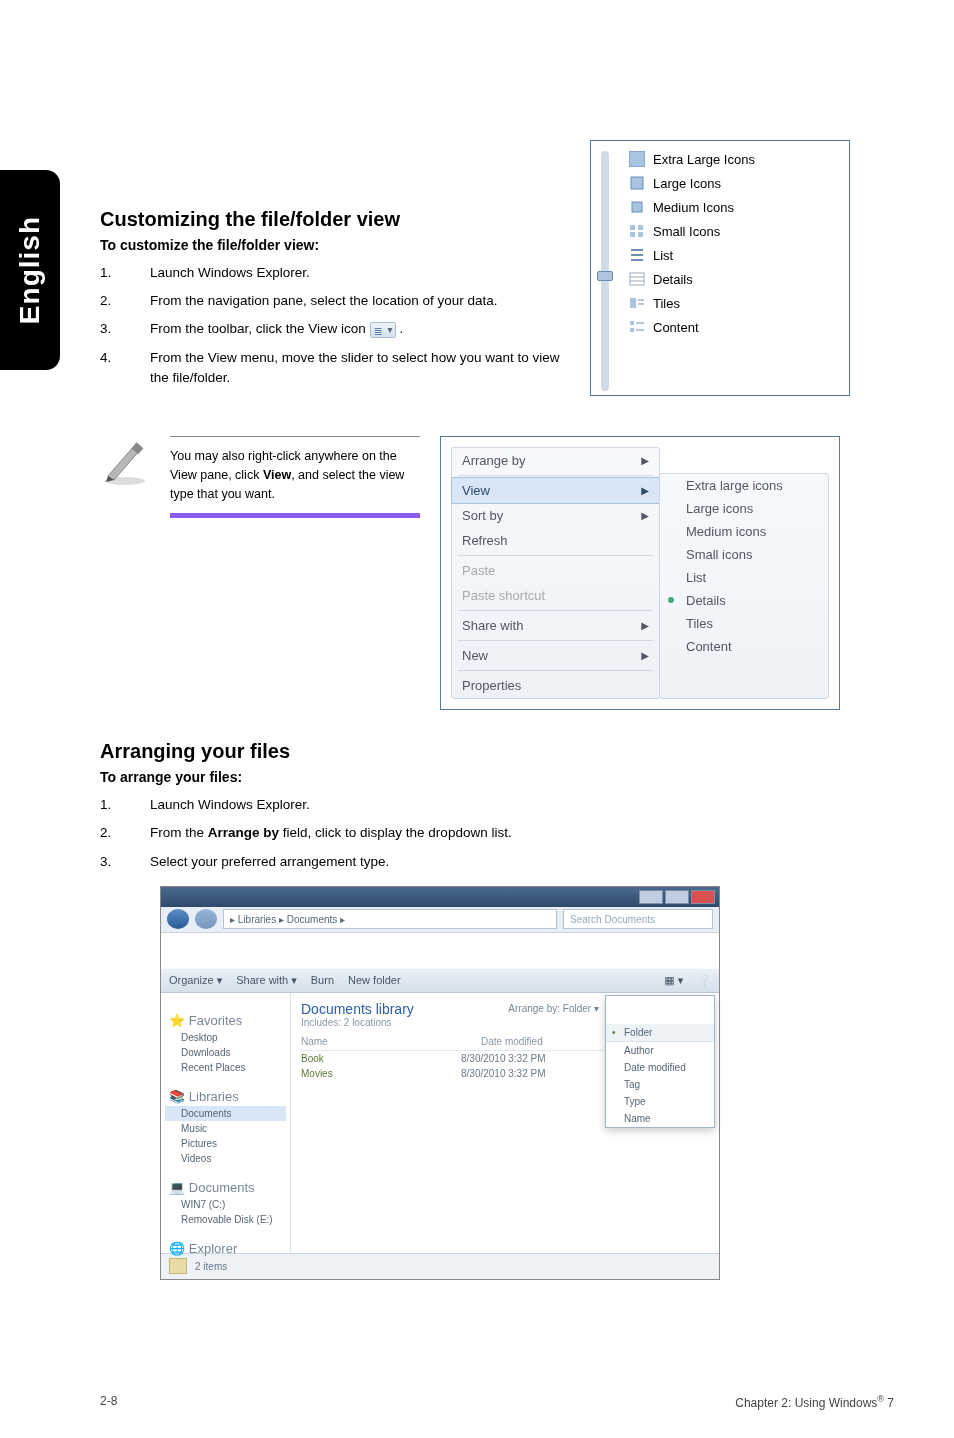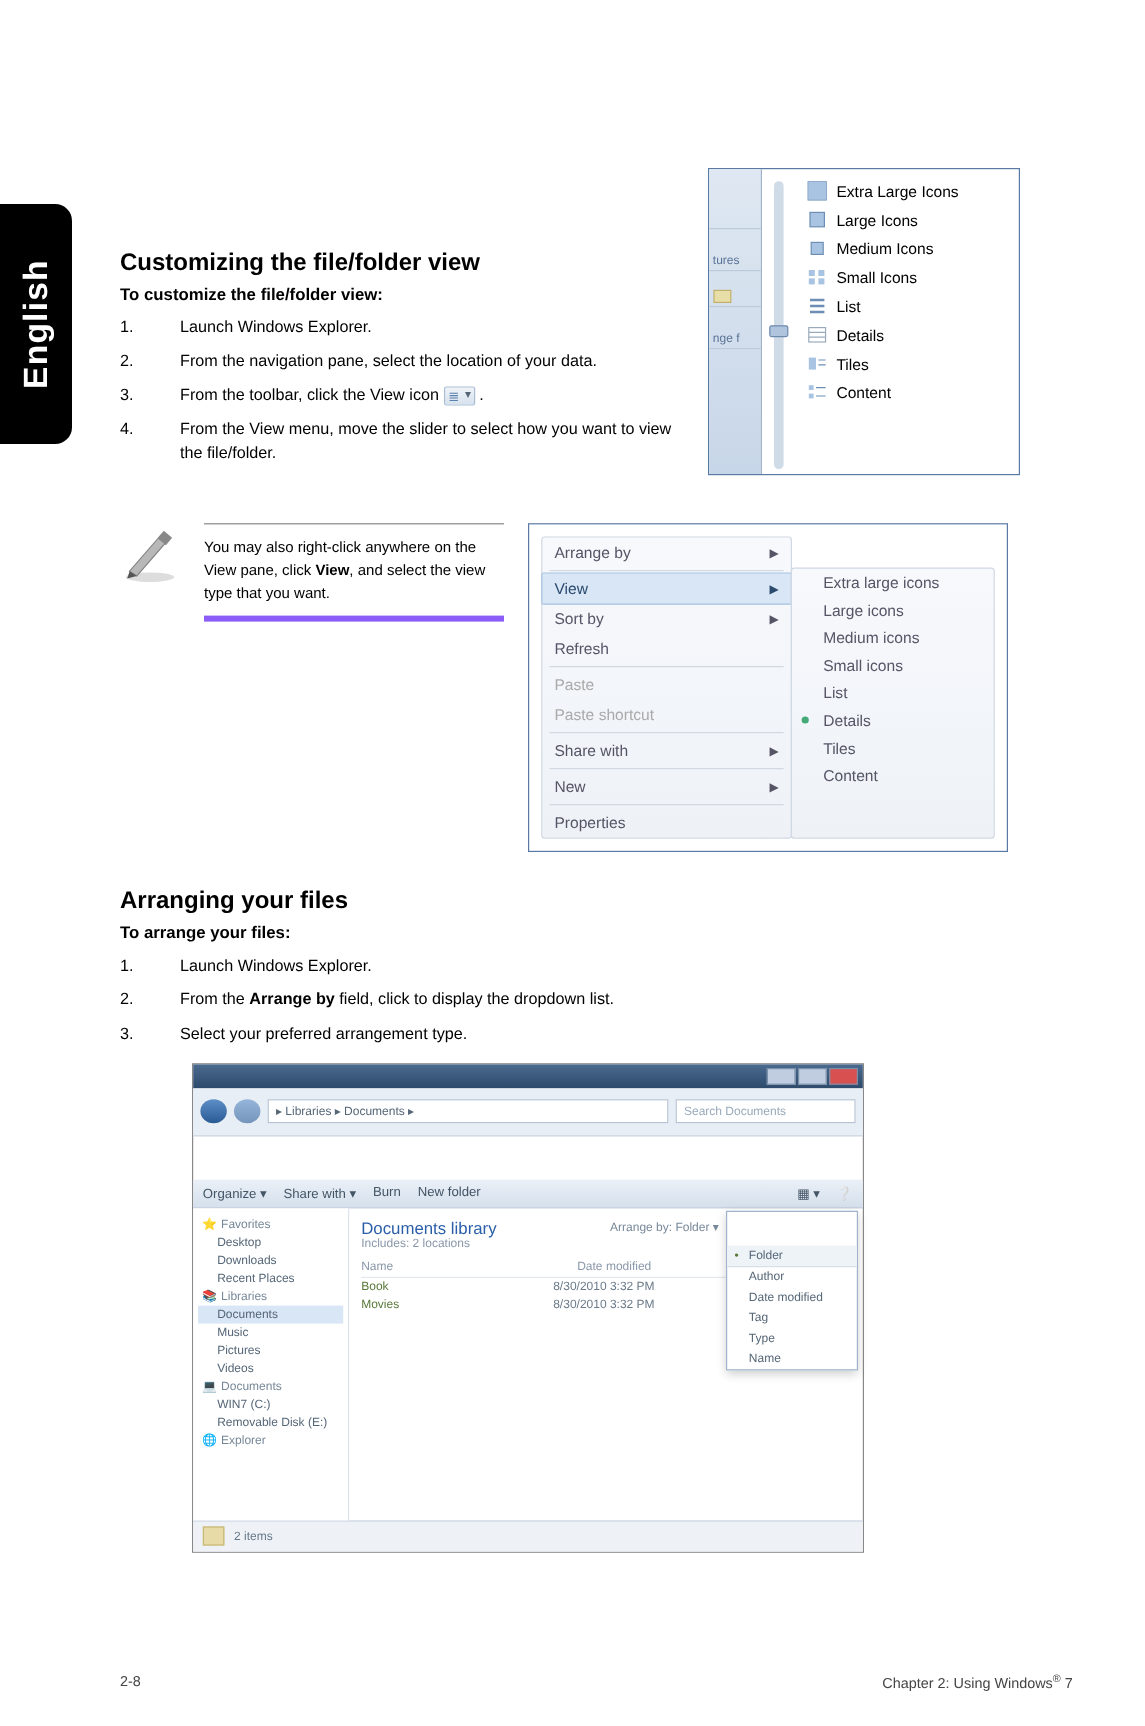--- a/index.html
+++ b/index.html
@@ -131,29 +131,29 @@
 
   .explorer-shot {
     width: 560px; margin: 14px 0 0 60px;
     border: 1px solid #888;
     font-size: 10px;
     background:#fff;
   }
   .ex-titlebar { height:20px; background: linear-gradient(#4a6a8f,#2d4a6b); display:flex; justify-content:flex-end; align-items:center; padding:0 4px; gap:2px;}
   .ex-titlebar .wbtn{ width:24px;height:14px;background:#c0cde0;border:1px solid #7a8fa8;}
   .ex-titlebar .wbtn.cl{ background:#d85050;}
-  .ex-nav { height:40px; background:#e8eef5; display:flex; align-items:center; padding:0 6px; gap:6px; border-bottom:1px solid #cbd5e1;}
+  .ex-nav { height:26px; background:#e8eef5; display:flex; align-items:center; padding:0 6px; gap:6px; border-bottom:1px solid #cbd5e1;}
   .ex-nav .navbtn{width:22px;height:20px;border-radius:50%;background:linear-gradient(#5d8fc7,#2a5a94);}
   .ex-nav .crumb{flex:1; background:#fff;border:1px solid #b8c4d4;height:20px;display:flex;align-items:center;padding:0 6px;color:#567;}
   .ex-nav .search{width:150px;background:#fff;border:1px solid #b8c4d4;height:20px;display:flex;align-items:center;padding:0 6px;color:#9ab;}
   .ex-tool { height:24px; background:linear-gradient(#eaf0f7,#d5e0ec); border-bottom:1px solid #bcc9d9; display:flex; align-items:center; padding:0 8px; gap:14px; color:#456; font-size:11px;margin-top:36px;}
   .ex-tool .sp{flex:1;}
   .ex-body { display:flex; height:260px; }
   .ex-side { width:130px; background:#fff; border-right:1px solid #dbe3ec; padding:6px 4px; }
-  .ex-side .grp{color:#789; font-size:10px; margin:1px 0 2px 4px;}
+  .ex-side .grp{color:#789; font-size:13px; margin:14px 0 2px 4px;}
   .ex-side .it{padding:2px 2px 2px 16px; color:#567;}
   .ex-main { flex:1; position:relative; padding:8px 10px; }
   .ex-main .libtitle{ color:#2a5ea8; font-size:14px; }
   .ex-main .libsub{ color:#8a98aa; font-size:10px; margin-bottom:8px;}
   .ex-main .cols{ display:flex; gap:60px; color:#8a98aa; font-size:10px; border-bottom:1px solid #e3e8ef; padding-bottom:3px;}
   .ex-main .frow{ display:flex; gap:40px; color:#6a7a8a; font-size:10px; padding:2px 0;}
   .ex-main .frow .fn{color:#5a7a3a;}
   .ex-drop {
     position:absolute; right:4px; top:2px; width:110px;
     background:#fff; border:1px solid #9fb4cc; box-shadow:0 3px 8px rgba(0,0,0,0.2);
@@ -210,30 +210,20 @@
         </li>
         <li>
             <span class="num">4.</span>
             <span>From the View menu, move the slider to select how you want to view the file/folder.</span>
           </li>
       </ol>
     </div>
 
     <div class="view-panel">
       <div class="vp-flex">
-        <div class="vp-stub">
-          <div style="height:50px;"></div>
-          <div>tures</div>
-          <div style="height:30px;">
-            <svg width="16" height="14">
-                <rect x="1" y="3" width="14" height="10" fill="#e8dfa8" stroke="#c2b06a"></rect>
-              </svg>
-          </div>
-          <div>nge f</div>
-        </div>
         <div class="vp-track-col">
           <div class="slider-track">
             <div class="slider-thumb"></div>
           </div>
         </div>
         <div class="vp-list">
           <div class="vp-item">
             <svg class="ic">
                 <rect width="16" height="16" fill="#a8c4e2" stroke="#6d8fb5"></rect>
               </svg>

